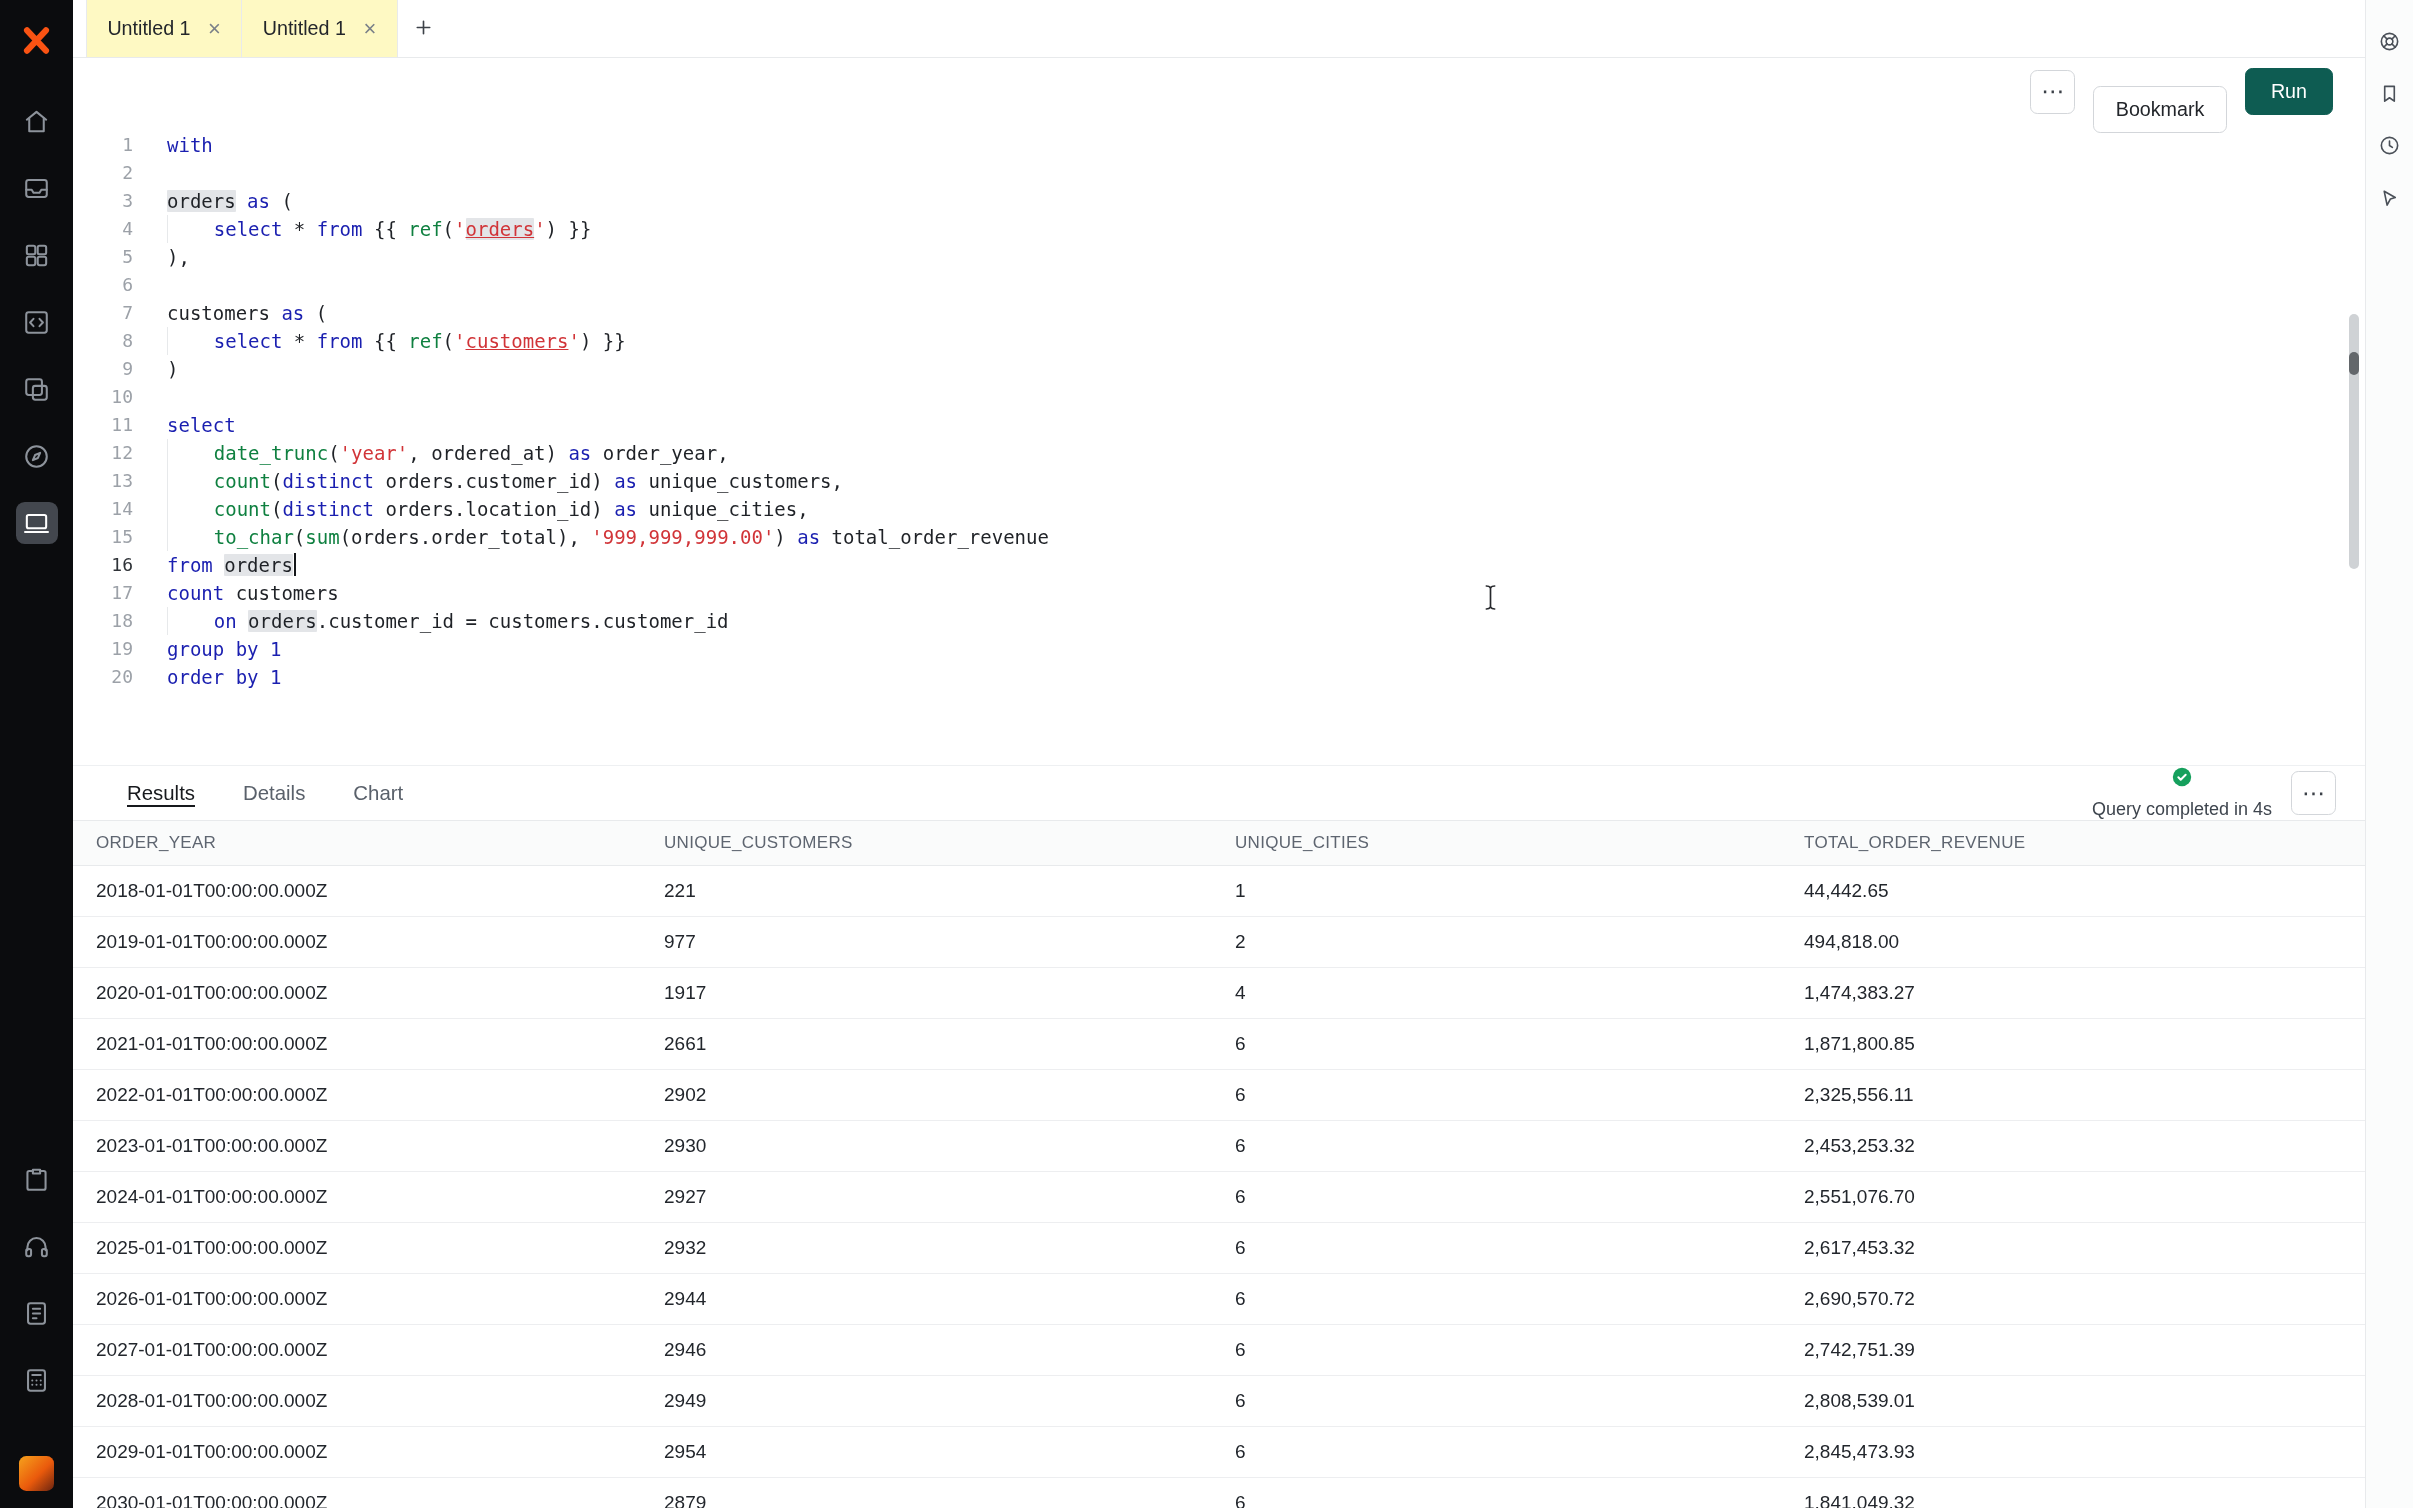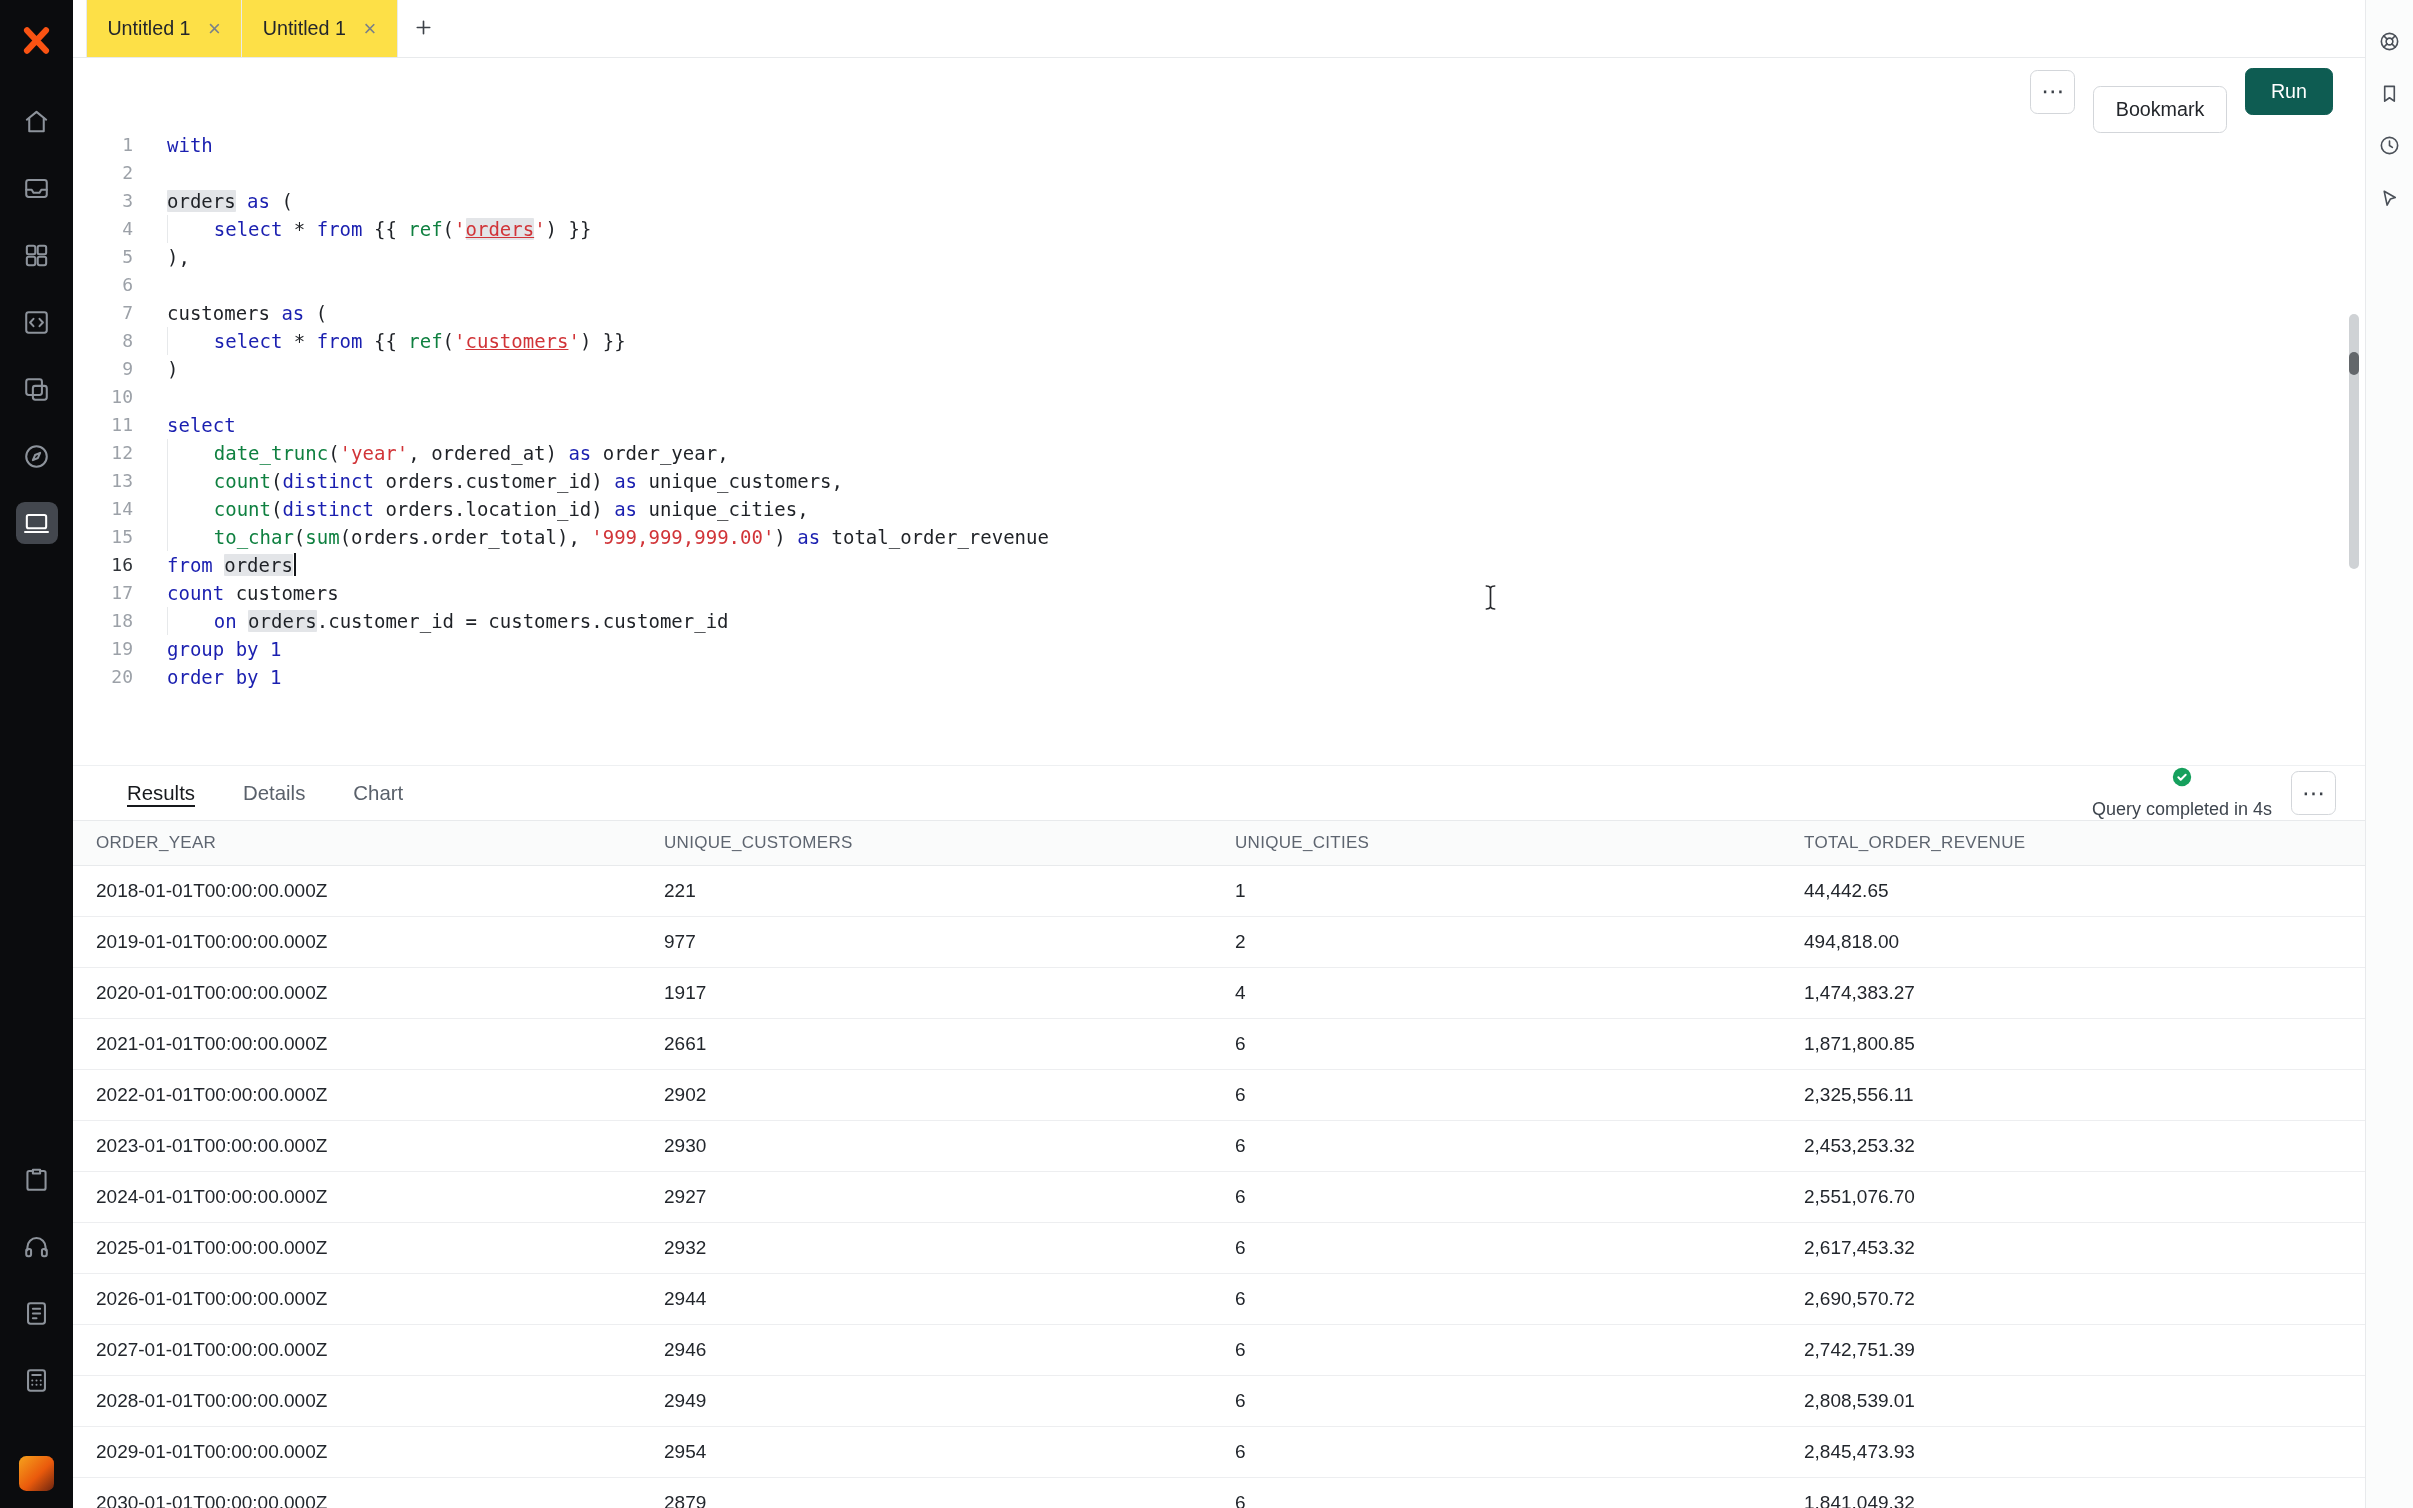--- a/index.html
+++ b/index.html
@@ -21,21 +21,21 @@
   .avatar { width:35px; height:35px; border-radius:7.3px; margin-top:29px; cursor:pointer;
             background:linear-gradient(135deg,#f6a21c 0%,#ea5a0c 55%,#6b2410 100%); }
 
   
   .main { flex:1; min-width:0; display:flex; flex-direction:column; background:#fff; }
 
   .tabbar { height:58px; flex:none; border-bottom:0.7px solid #E8EAEC; display:flex;
             align-items:stretch; padding-left:13px; }
   .tabs { display:flex; align-items:stretch; }
   .tab { display:flex; align-items:center; gap:17.5px; padding:0 20.4px; font-size:19.7px;
-         color:#23262B; border-right:0.7px solid #E8EAEC; cursor:pointer; background:#fde047; }
+         color:#23262B; border-right:0.7px solid #E8EAEC; cursor:pointer; background:#fef9c3; }
   .tab:first-child { border-left:0.7px solid #E8EAEC; }
   .tab .close { font-size:22px; color:#7A8088; line-height:1; }
   .newtab { width:52px; display:flex; align-items:center; justify-content:center; color:#3C4148; cursor:pointer; }
   .newtab svg { width:23px; height:23px; }
 
   .toolbar { height:67px; flex:none; display:flex; align-items:center; justify-content:flex-end;
              gap:17.5px; padding-right:32px; }
   .btn { height:47px; border:0.7px solid #D3D6DA; border-radius:7.3px; background:#fff;
          font-size:19.7px; color:#23262B; display:flex; align-items:center; justify-content:center;
          cursor:pointer; font-family:"Liberation Sans", sans-serif; }

